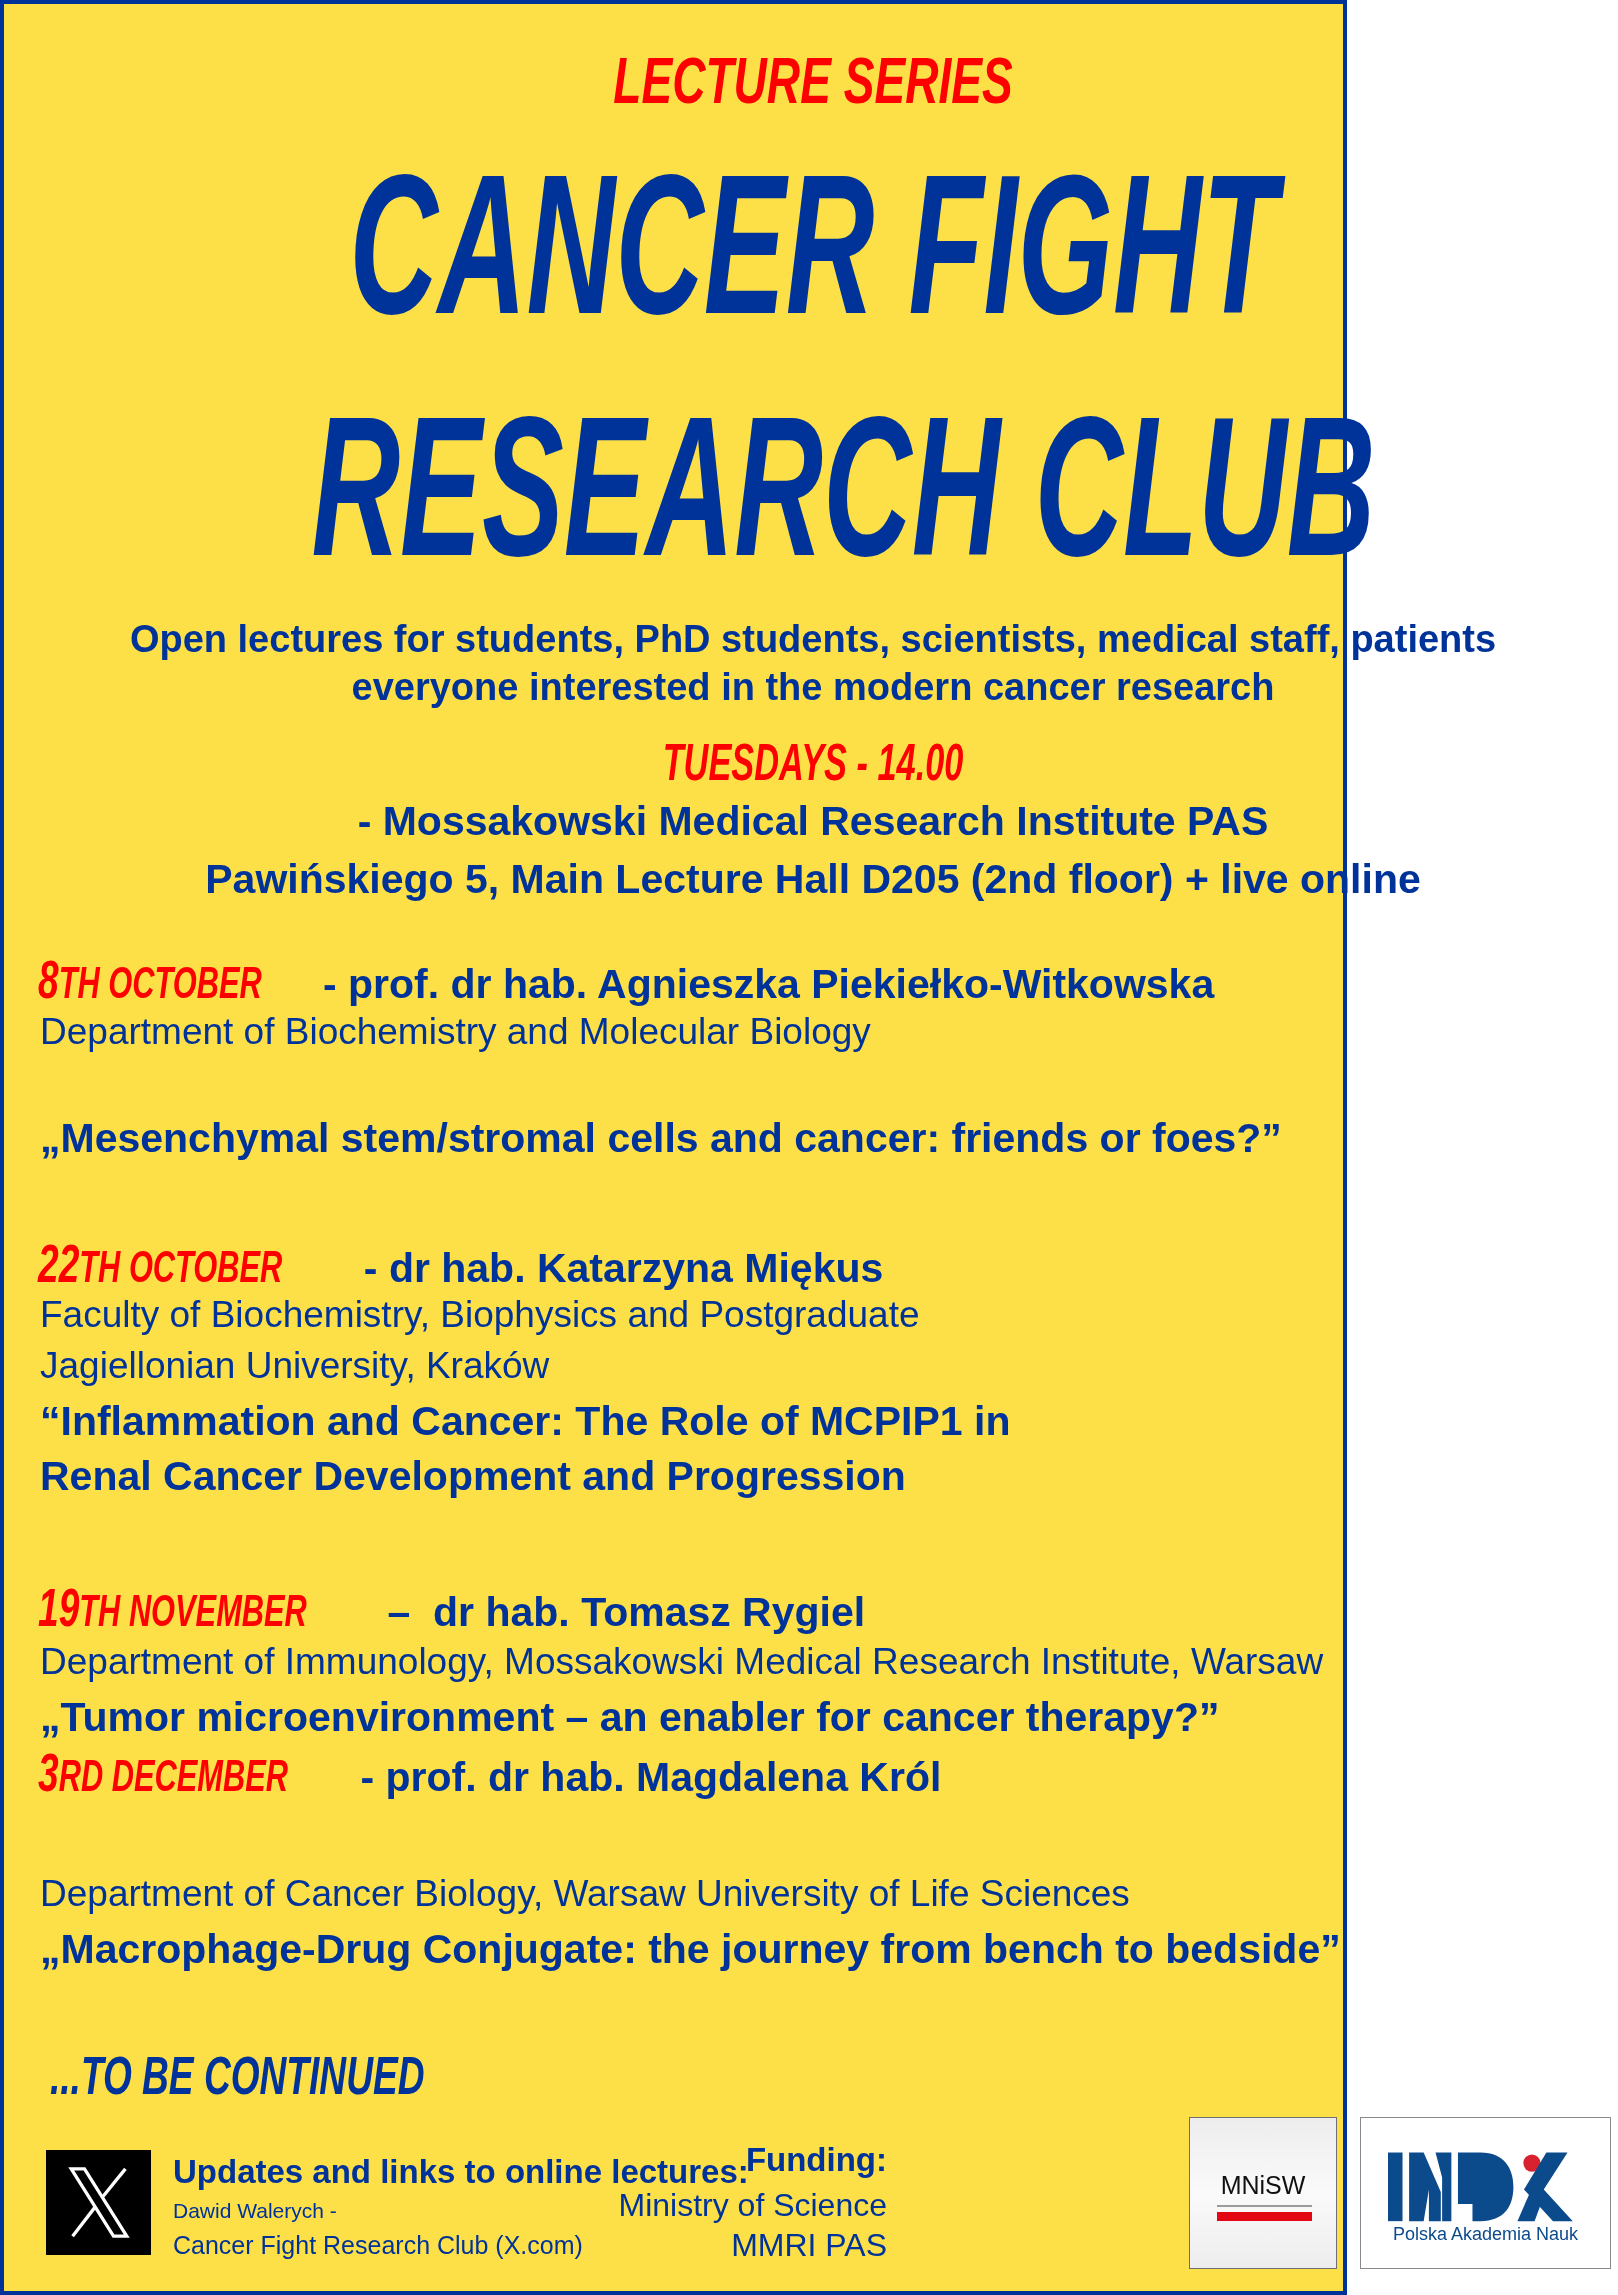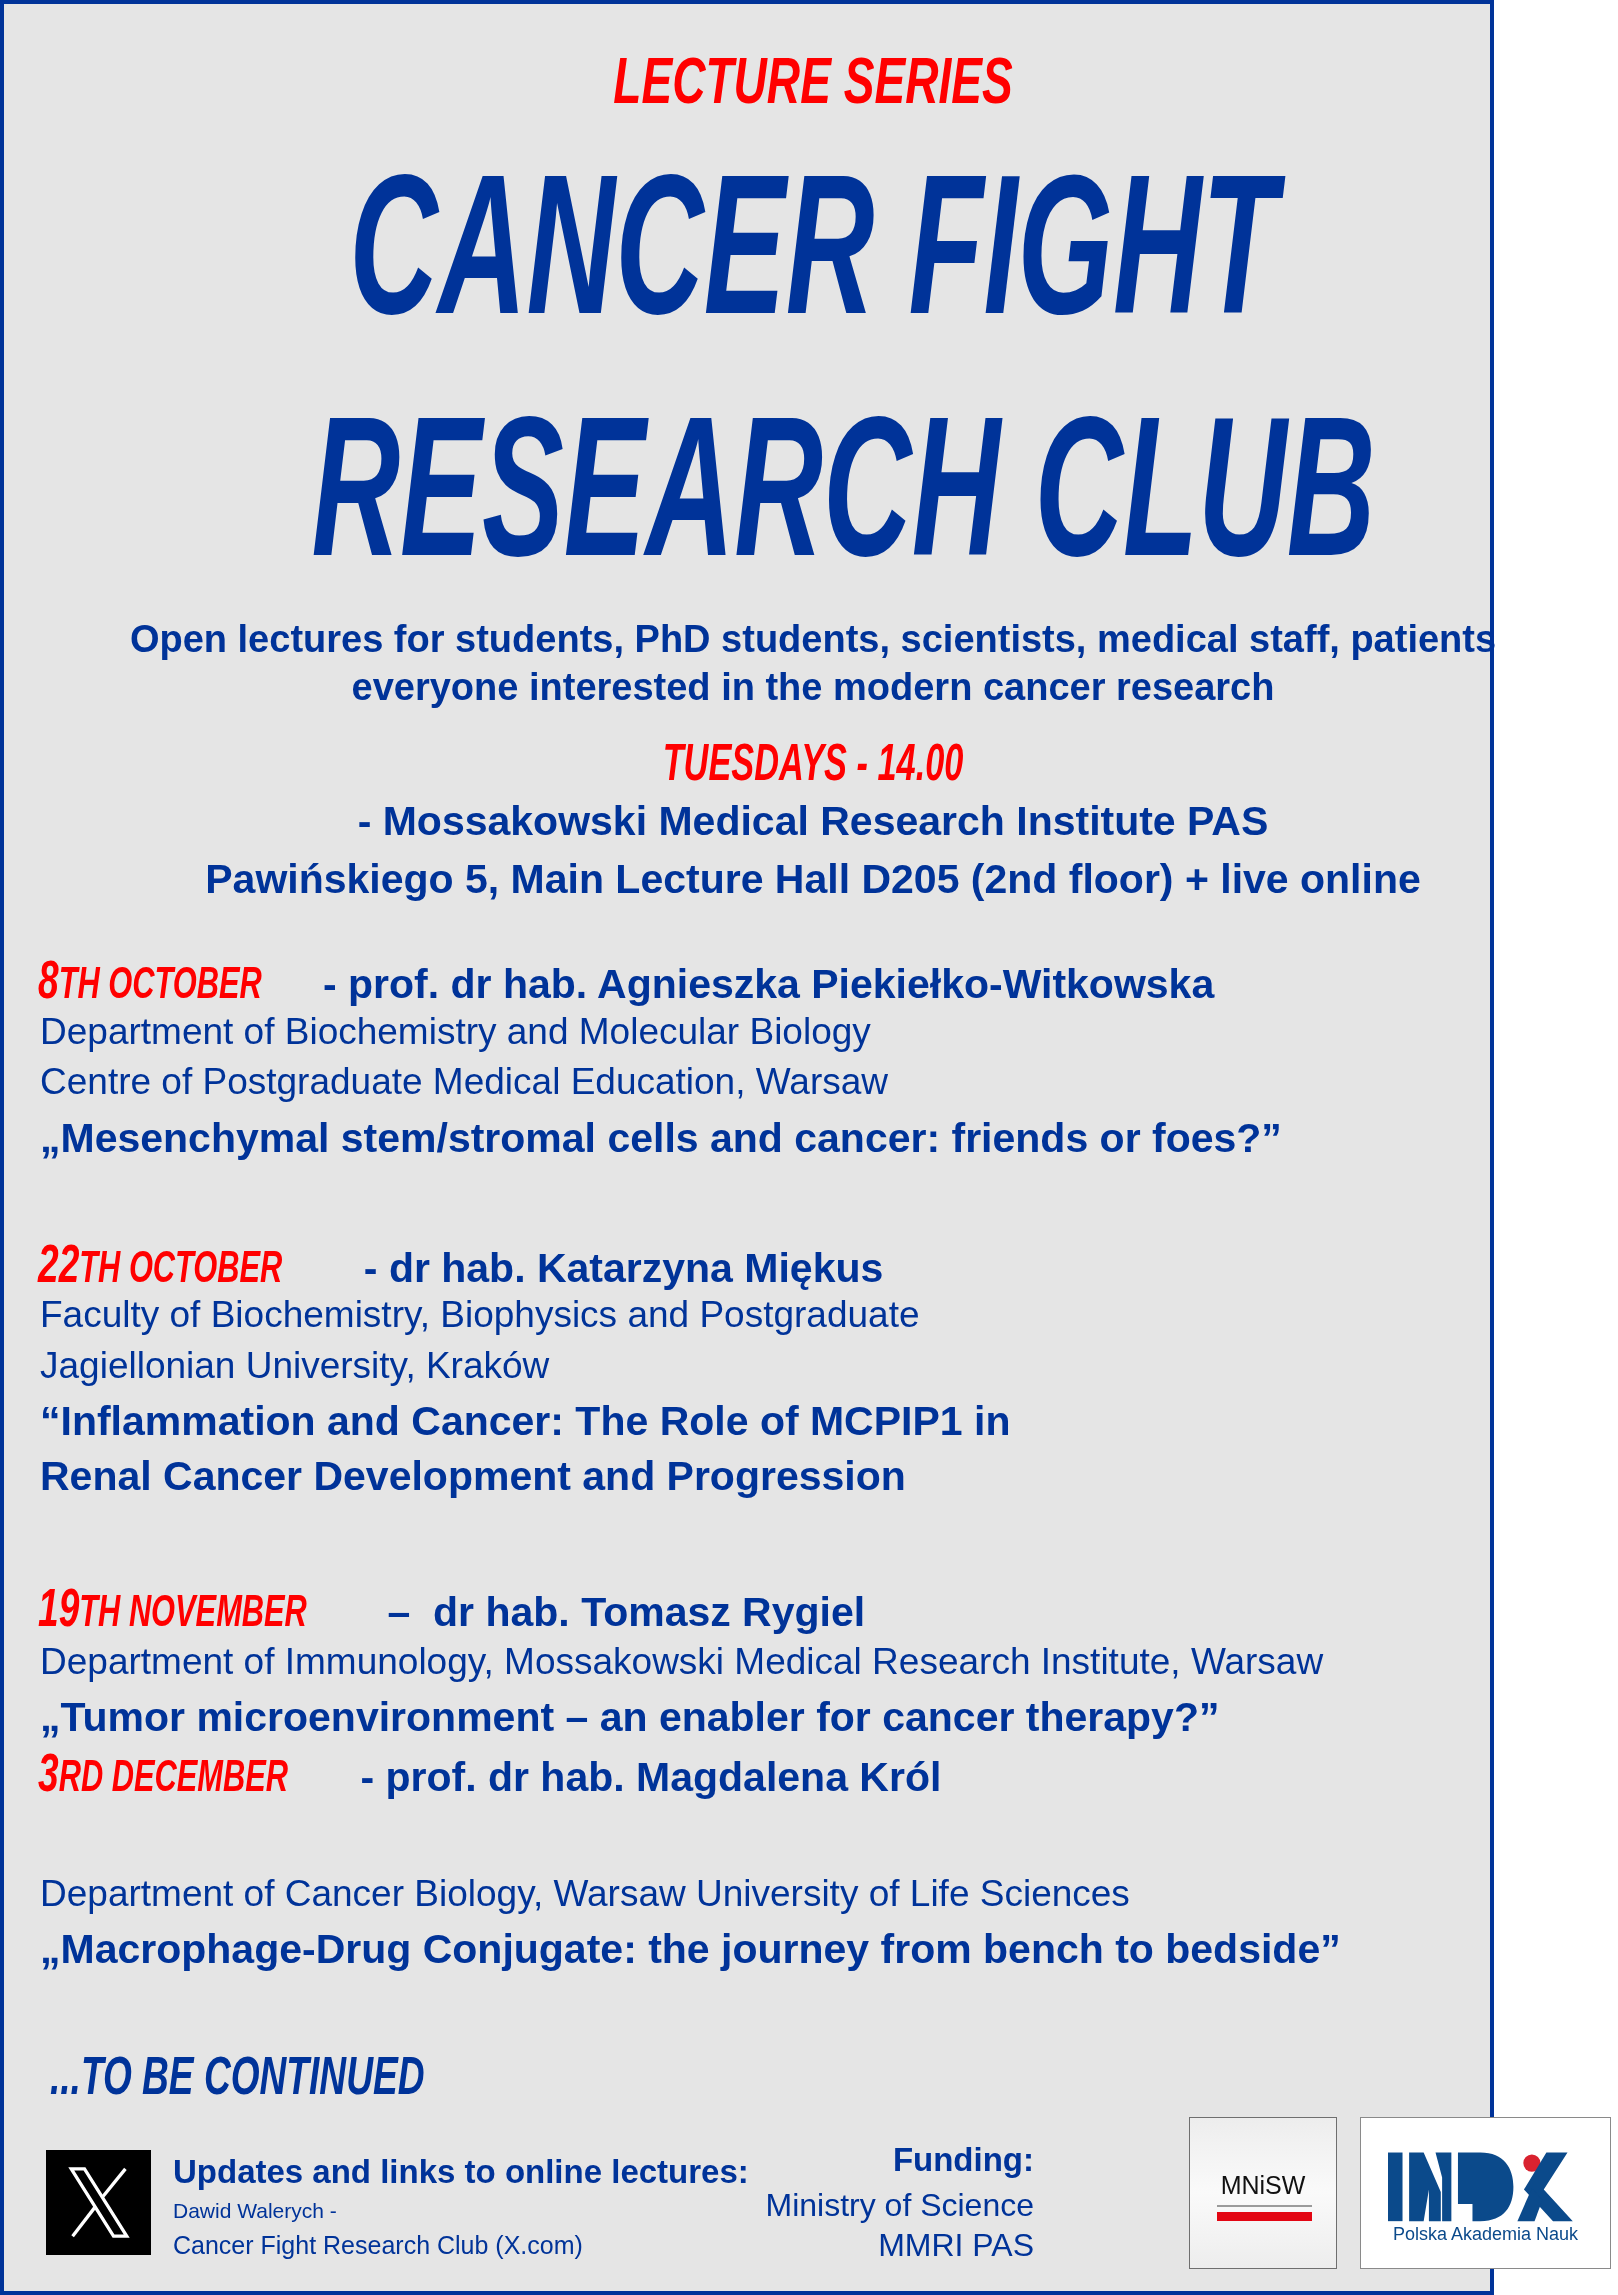--- a/index.html
+++ b/index.html
@@ -1,19 +1,19 @@
 <!DOCTYPE html>
 <html style="font-size:10.6px"><head>
   <meta charset="utf-8">
   <style>
     html, body { margin: 0; padding: 0; background: #ffffff; }
     body { width: 1618px; height: 2295px; position: relative; overflow: hidden; }
     .poster {
-      position: absolute; left: 0; top: 0; width: 1494px; height: 2295px;
-      box-sizing: border-box; border: 4px solid #003399; background: #e5e5e5;
+      position: absolute; left: 0; top: 0; width: 1347px; height: 2295px;
+      box-sizing: border-box; border: 4px solid #003399; background: #fde047;
     }
     .abs { position: absolute; white-space: nowrap; }
     .display {
       font-family: "Liberation Sans Narrow", "Liberation Sans", sans-serif;
       font-weight: bold; font-style: italic; text-transform: uppercase;
       letter-spacing: 0px; transform-origin: left top;
     }
     .red { color: #ff0000; }
     .blue { color: #003399; }
     .sans { font-family: "Liberation Sans", sans-serif; }
@@ -82,21 +82,20 @@
   <div id="tuesdays" class="abs display red">Tuesdays - 14.00</div>
   <div id="venue1" class="abs venue sans bold blue">- Mossakowski Medical Research Institute PAS</div>
   <div id="venue2" class="abs venue sans bold blue">Pawińskiego 5, Main Lecture Hall D205 (2nd floor) + live online</div>
 
   <div class="abs lecture-head" style="top:945px;">
     <span class="date-label display red"><span class="big">8</span><span>th  October</span></span>
     <span class="speaker sans bold blue" style="white-space:pre;"> - </span>
     <span class="speaker sans bold blue">prof. dr hab. Agnieszka Piekiełko-Witkowska</span>
   </div>
   <div class="abs affil sans blue" style="top:1007px;text-align:center;">Department of Biochemistry and Molecular Biology</div>
-  <div class="abs affil sans blue" style="top:1057px;">Centre of Postgraduate Medical Education, Warsaw</div>
   <div class="abs talk sans bold blue" style="top:1111px;">„Mesenchymal stem/stromal cells and cancer: friends or foes?”</div>
 
   <div class="abs lecture-head" style="top:1229px;text-align:center;">
     <span class="date-label display red"><span class="big">22</span><span>th  October</span></span>
     <span class="speaker sans bold blue" style="white-space:pre;">  - </span>
     <span class="speaker sans bold blue">dr hab. Katarzyna Miękus</span>
   </div>
   <div class="abs affil sans blue" style="top:1290px;">Faculty of Biochemistry, Biophysics and Postgraduate</div>
   <div class="abs affil sans blue" style="top:1341px;">Jagiellonian University, Kraków</div>
   <div class="abs talk sans bold blue" style="top:1394px;">“Inflammation and Cancer: The Role of MCPIP1 in</div>

